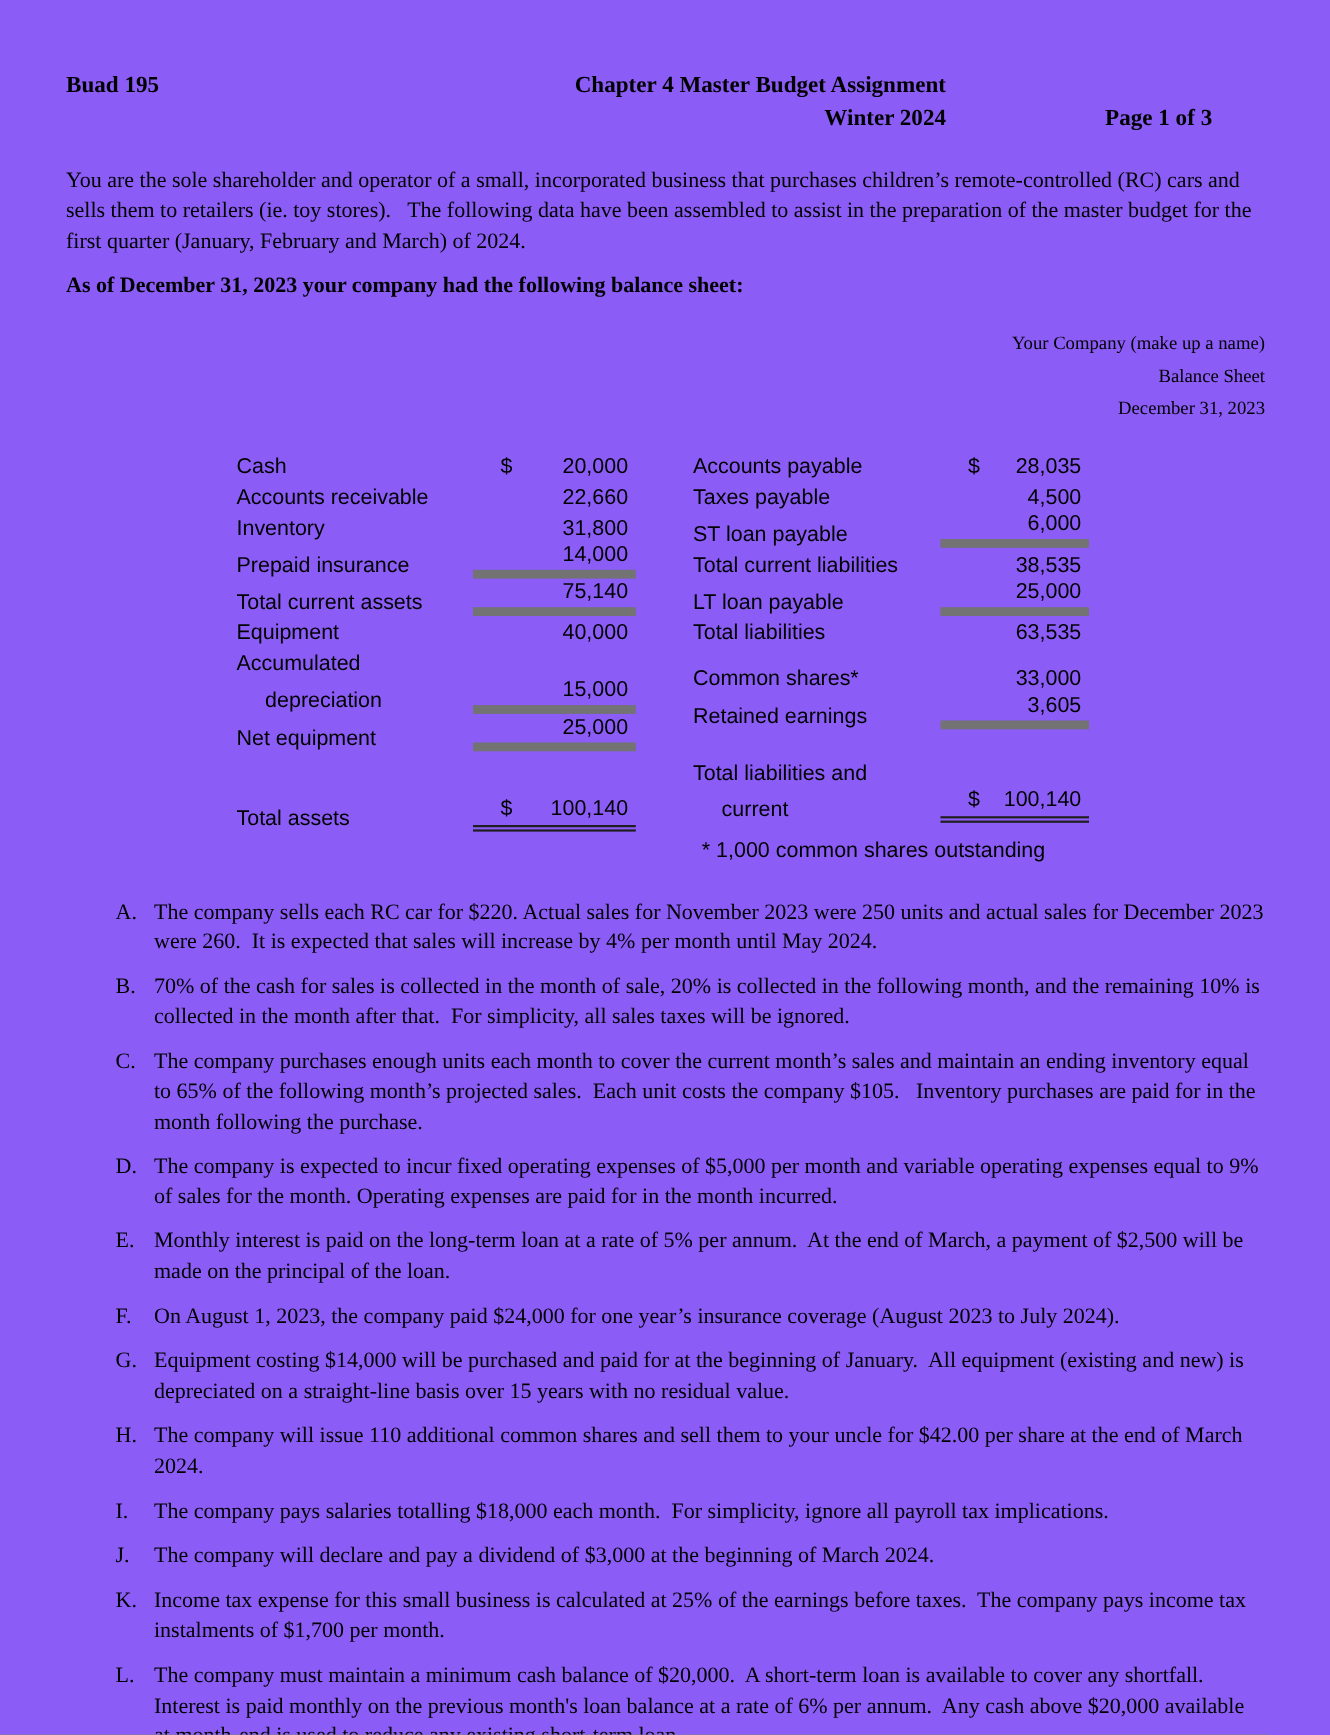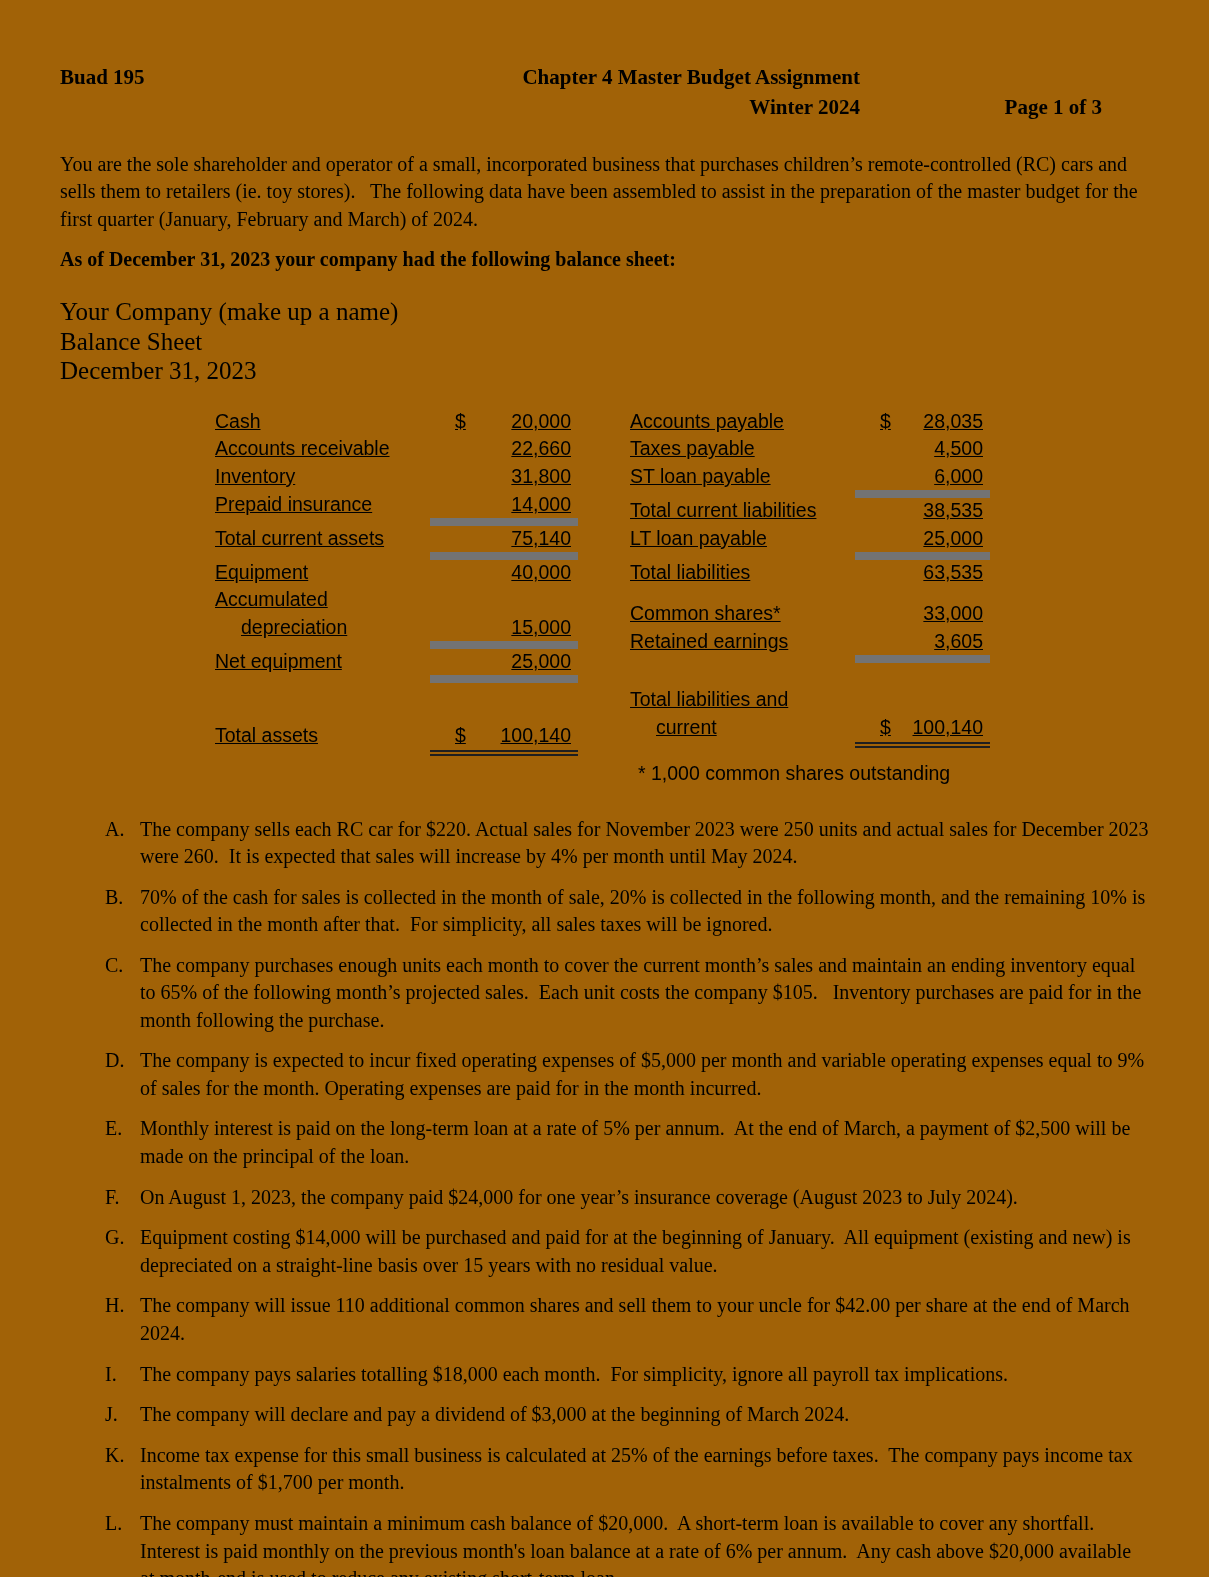--- a/index.html
+++ b/index.html
@@ -1,40 +1,40 @@
 <!DOCTYPE html>
 <html><head>
 <meta charset="utf-8">
 <style>
   html,body { margin:0; padding:0; background:#888; }
   .page {
     width:1209px; height:1577px; box-sizing:border-box;
-    margin:0 auto; background:#a16207; color:#000;
+    margin:0 auto; background:#8b5cf6; color:#000;
     padding:62px 59px 0 60px;
     font-family:"Liberation Serif", serif;
     font-size:20px; line-height:27.3px;
     overflow:hidden;
   }
   
   .hdr { display:grid; grid-template-columns:190px auto 290px; font-weight:bold; font-size:21px; line-height:30px; }
   .hdr .course { text-align:left; }
   .hdr .title-block { text-align:right; }
   .hdr .pageno { text-align:right; padding-top:30px; padding-right:48px; }
   
   .para { margin:0; white-space:pre-wrap; }
   .p1 { margin-top:29px; }
   .p2 { margin-top:13px;font-weight:bold; }
   
   .bs { margin-top:24px; }
-  .bs-head { text-align:left; font-size:25px; line-height:29.5px; }
+  .bs-head { text-align:right; font-size:17px; line-height:29.5px; }
   .bs-cols { display:flex; margin-left:155px; margin-top:23px;
              font-family:"Liberation Sans", sans-serif; font-size:19.5px; line-height:24px; }
   .bs-col.left  { width:363px; margin-right:52px; }
   .bs-col.right { width:360px; }
-  .bs-row { display:flex; align-items:flex-start; min-height:27.7px;text-decoration:underline; }
+  .bs-row { display:flex; align-items:flex-end; min-height:27.7px; }
   .bs-label { flex:1; }
   .bs-label.indent { padding-left:26px; }
   .figures { display:flex; align-items:baseline; }
   .bs-col.left  .figures { width:148px; }
   .bs-col.right .figures { width:135px; }
   .figures .cur { padding-left:25px; }
   .figures .amt { margin-left:auto; padding-right:7px; }
   .rule-single { border-bottom:8px solid #737373; padding-bottom:2px; }
   .rule-double { border-bottom:6px double #1f1f1f; padding-bottom:3px; }
   .bs-footnote { margin-top:13px; padding-left:8px; }

